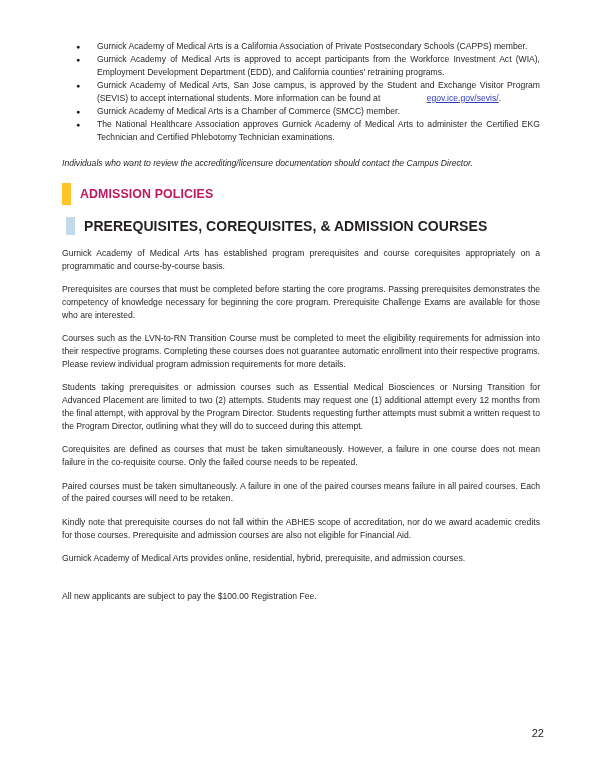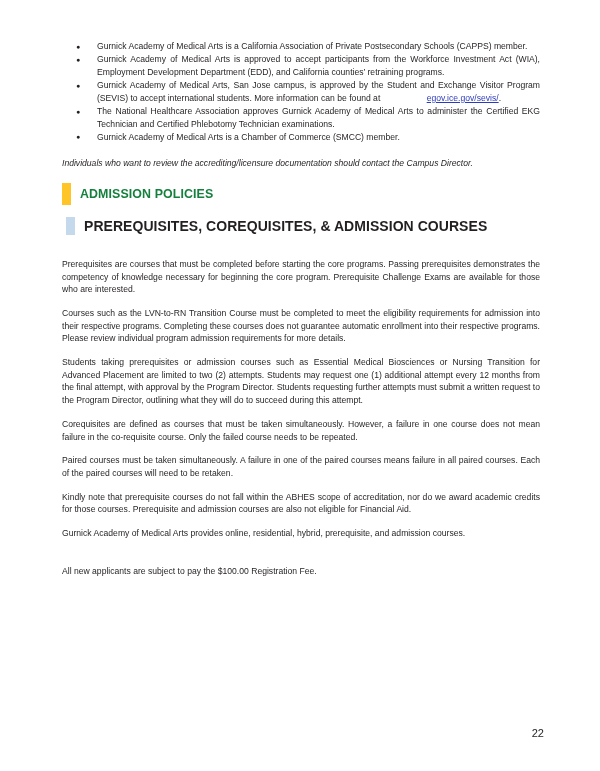--- a/index.html
+++ b/index.html
@@ -95,21 +95,21 @@
   .heading.h1 .bar {
     width: 9px;
     height: 22px;
     background: #ffc425;
     margin-right: 9px;
   }
   .heading.h1 .htext {
     font-size: 12.4px;
     font-weight: bold;
     letter-spacing: 0.1px;
-    color: #15803d;
+    color: #be185d;
   }
   .heading.h2 {
     margin-left: 4px;
   }
   .heading.h2 .bar {
     width: 9px;
     height: 18px;
     background: #c5d9ed;
     margin-right: 9px;
   }
@@ -132,22 +132,22 @@
 </head>
 <body>
 
 <div class="page">
   <div class="content">
 
     <ul class="bullets">
       <li><span>Gurnick Academy of Medical Arts is a California Association of Private Postsecondary Schools (CAPPS) member.</span></li>
       <li><span>Gurnick Academy of Medical Arts is approved to accept participants from the Workforce Investment Act (WIA), Employment Development Department (EDD), and California counties’ retraining programs.</span></li>
       <li><span>Gurnick Academy of Medical Arts, San Jose campus, is approved by the Student and Exchange Visitor Program (SEVIS) to accept international students. More information can be found at </span><a class="doclink" href="#">egov.ice.gov/sevis/</a><span>.</span></li>
+      <li><span>Gurnick Academy of Medical Arts is a Chamber of Commerce (SMCC) member.</span></li>
       <li><span>The National Healthcare Association approves Gurnick Academy of Medical Arts to administer the Certified EKG Technician and Certified Phlebotomy Technician examinations.</span></li>
-      <li><span>Gurnick Academy of Medical Arts is a Chamber of Commerce (SMCC) member.</span></li>
     </ul>
 
     <div class="gap-13"></div>
 
     <p class="italic-note">Individuals who want to review the accrediting/licensure documentation should contact the Campus Director.</p>
 
     <div class="gap-13"></div>
 
     <div class="heading h1">
       <span class="bar" style="background: rgb(255, 196, 37);"></span>
@@ -156,20 +156,21 @@
 
     <div class="gap-12"></div>
 
     <div class="heading h2">
       <span class="bar" style="background: rgb(197, 217, 237);"></span>
       <span class="htext">PREREQUISITES, COREQUISITES, &amp; ADMISSION COURSES</span>
     </div>
 
     <div class="gap-12"></div>
 
+    <p class="para">Gurnick Academy of Medical Arts has established program prerequisites and course corequisites appropriately on a programmatic and course-by-course basis.</p>
     <div class="gap-11"></div>
     <p class="para">Prerequisites are courses that must be completed before starting the core programs. Passing prerequisites demonstrates the competency of knowledge necessary for beginning the core program. Prerequisite Challenge Exams are available for those who are interested.</p>
     <div class="gap-11"></div>
     <p class="para">Courses such as the LVN-to-RN Transition Course must be completed to meet the eligibility requirements for admission into their respective programs. Completing these courses does not guarantee automatic enrollment into their respective programs. Please review individual program admission requirements for more details.</p>
     <div class="gap-11"></div>
     <p class="para">Students taking prerequisites or admission courses such as Essential Medical Biosciences or Nursing Transition for Advanced Placement are limited to two (2) attempts. Students may request one (1) additional attempt every 12 months from the final attempt, with approval by the Program Director. Students requesting further attempts must submit a written request to the Program Director, outlining what they will do to succeed during this attempt.</p>
     <div class="gap-11"></div>
     <p class="para">Corequisites are defined as courses that must be taken simultaneously. However, a failure in one course does not mean failure in the co-requisite course. Only the failed course needs to be repeated.</p>
     <div class="gap-11"></div>
     <p class="para">Paired courses must be taken simultaneously. A failure in one of the paired courses means failure in all paired courses. Each of the paired courses will need to be retaken.</p>

